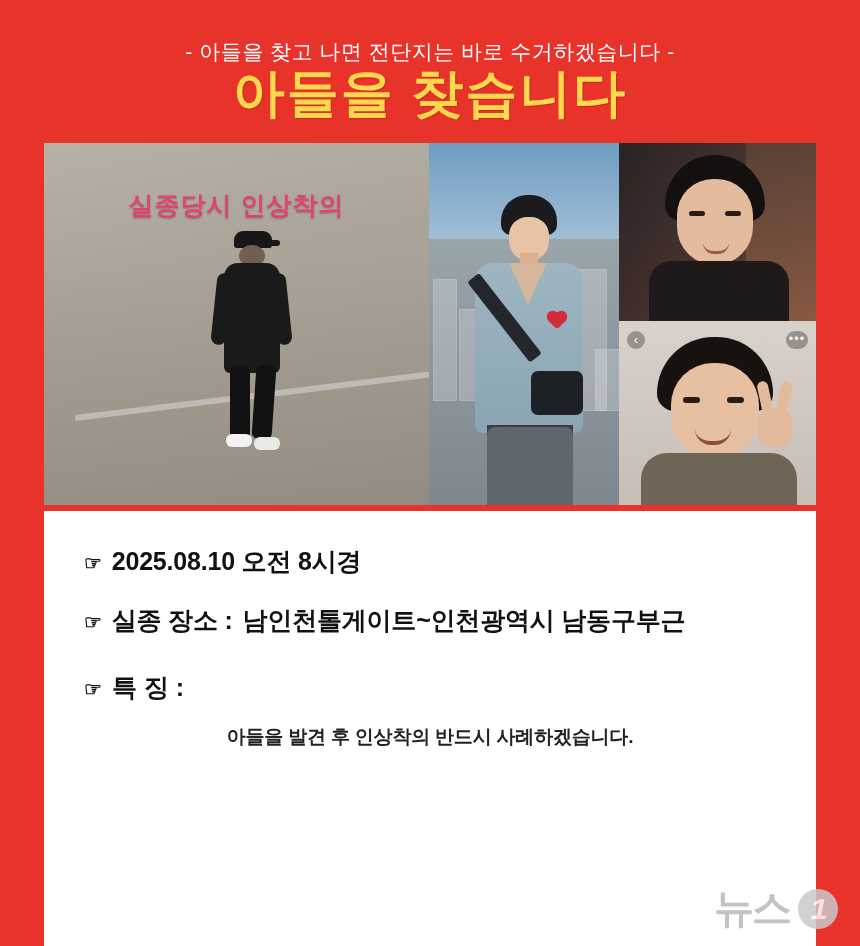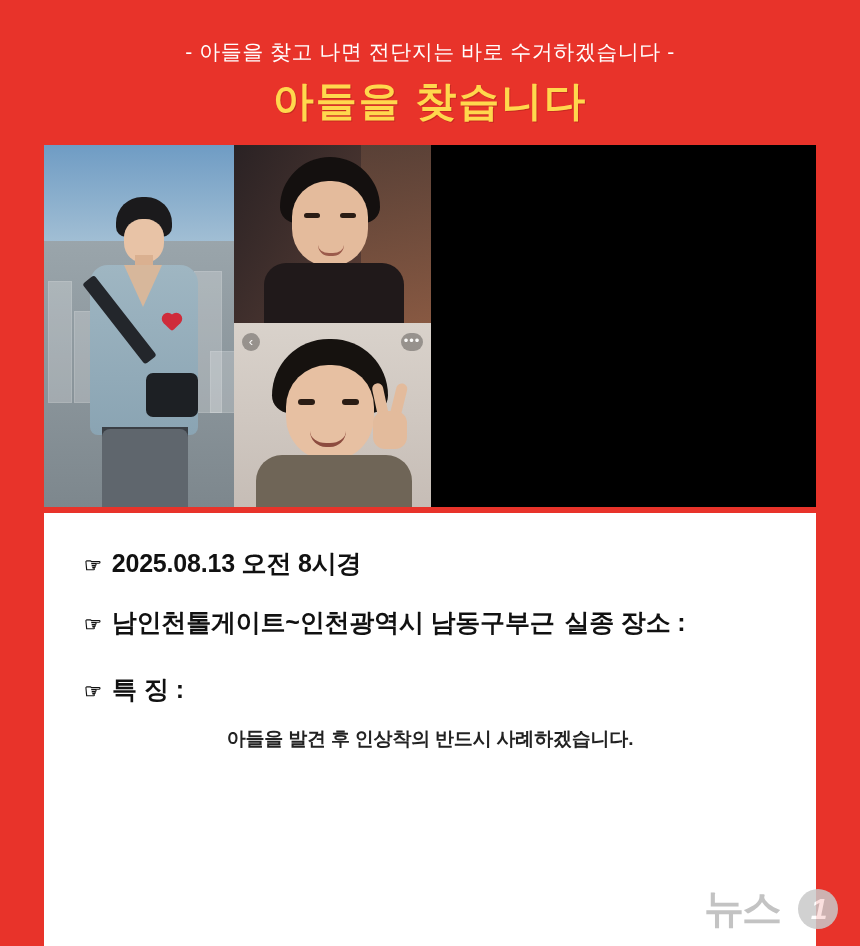--- a/index.html
+++ b/index.html
@@ -26,23 +26,22 @@
   .top-note {
     margin-top: 38px;
     color: #ffffff;
     font-size: 21px;
     letter-spacing: 0.5px;
     font-weight: 500;
     text-align: center;
     white-space: nowrap;
   }
   .headline {
-    margin-top: 14px;
     color: #ffd84d;
-    font-size: 41px;
+    font-size: 52px;
     font-weight: bold;
     letter-spacing: 2px;
     text-align: center;
     line-height: 1.05;
     text-shadow: 1px 1px 0 #c72a22;
   }
   .photo-strip {
     margin-top: 22px;
     width: 772px;
     height: 362px;
@@ -499,21 +498,21 @@
     position: absolute;
     right: 22px;
     bottom: 10px;
     font-size: 40px;
     font-weight: bold;
     color: #b9b9b9;
     letter-spacing: -2px;
     opacity: 0.85;
     display: flex;
     align-items: center;
-    gap: 18px;
+    gap: 8px;
   }
   .wm-one {
     display: inline-block;
     background: #c9c9c9;
     color: #ffffff;
     border-radius: 50%;
     width: 40px;
     height: 40px;
     line-height: 40px;
     text-align: center;
@@ -525,20 +524,36 @@
 <body>
 
 <div class="poster">
 
   <div class="top-note">- 아들을 찾고 나면 전단지는 바로 수거하겠습니다 -</div>
 
   <div class="headline">아들을 찾습니다</div>
 
   <div class="photo-strip">
 
+    <div class="photo-left">
+      <div class="cctv-road"></div>
+      <div class="cctv-line"></div>
+      <div class="figure">
+        <div class="fig-cap"></div>
+        <div class="fig-head"></div>
+        <div class="fig-torso"></div>
+        <div class="fig-arm-l"></div>
+        <div class="fig-arm-r"></div>
+        <div class="fig-leg-l"></div>
+        <div class="fig-leg-r"></div>
+        <div class="fig-shoe-l"></div>
+        <div class="fig-shoe-r"></div>
+      </div>
+      <div class="cctv-caption">실종당시  인상착의</div>
+    </div>
 
     <div class="photo-mid">
       <div class="sky"></div>
       <div class="cityscape">
         <div class="bld" style="left:4px;top:40px;width:22px;height:120px;"></div>
         <div class="bld" style="left:30px;top:70px;width:16px;height:90px;"></div>
         <div class="bld" style="left:150px;top:30px;width:26px;height:140px;"></div>
         <div class="bld" style="left:130px;top:86px;width:18px;height:80px;"></div>
         <div class="bld" style="left:166px;top:110px;width:24px;height:60px;"></div>
       </div>
@@ -582,27 +597,27 @@
         <div class="ui-dot-right">•••</div>
       </div>
     </div>
 
   </div>
 
   <div class="info-panel">
 
     <div class="info-line">
       <span class="hand-icon">☞</span>
-      <span>2025.08.13  오전  8시경</span>
+      <span>2025.08.10  오전  8시경</span>
     </div>
 
     <div class="info-line">
       <span class="hand-icon">☞</span>
+      <span>실종 장소 :</span>
       <span>남인천톨게이트~인천광역시  남동구부근</span>
-      <span>실종 장소 :</span>
     </div>
 
     <div class="feature-head">
       <span class="hand-icon">☞</span>
       <span>특        징 :</span>
     </div>
 
 
 
     <div class="footer-note">아들을 발견 후 인상착의 반드시 사례하겠습니다.</div>

